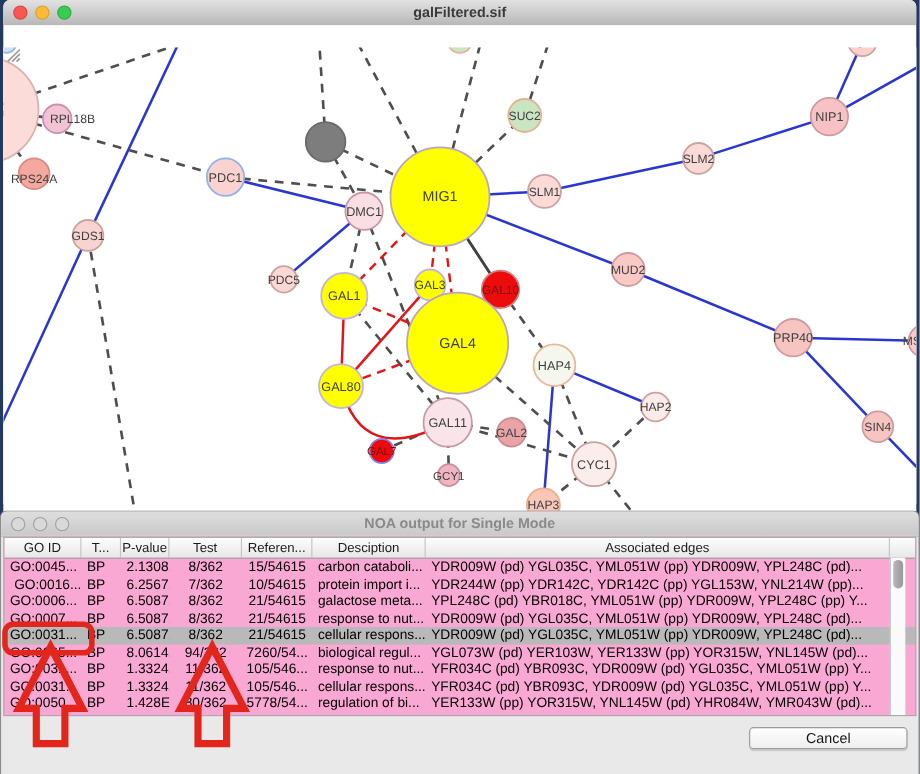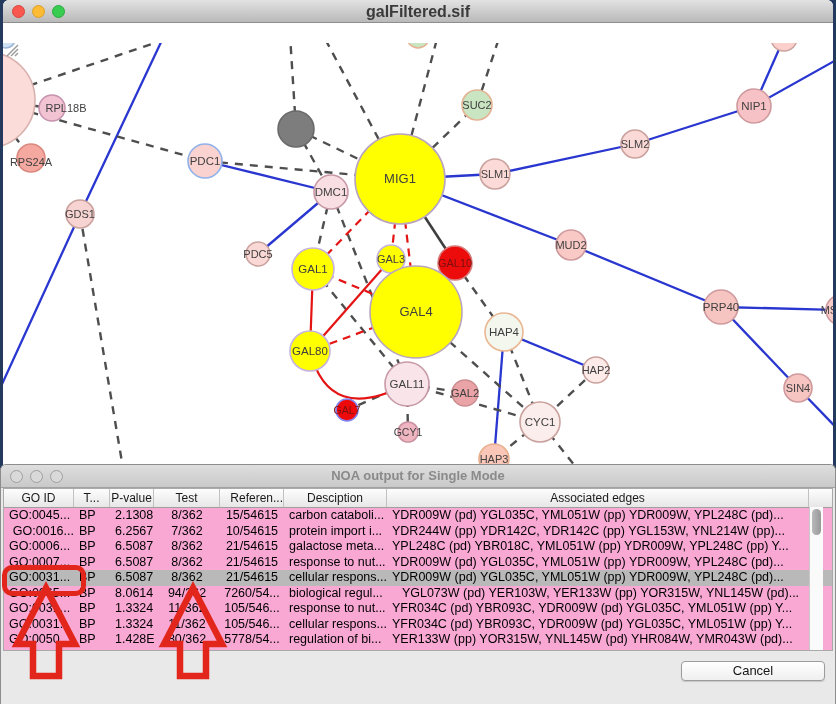--- a/index.html
+++ b/index.html
@@ -6,21 +6,21 @@
   body{width:836px;height:704px;position:relative;overflow:hidden;
        background:#24395e;font-family:"Liberation Sans",sans-serif;}
 
   
   .net-window{position:absolute;left:3px;top:0;width:830px;height:458px;
               background:#fff;border-radius:6px 6px 0 0;}
   .titlebar{height:22px;border-radius:6px 6px 0 0;position:relative;
             background:linear-gradient(#e2e2e2,#b9b9b9);
             border-bottom:1px solid #8e8e8e;}
   .titlebar .title{position:absolute;left:0;right:0;top:3px;text-align:center;
-            font-size:16px;font-weight:bold;color:#3a3a3a;}
+            font-size:13px;font-weight:bold;color:#3a3a3a;}
   .lights{position:absolute;left:9px;top:4.5px;display:flex;gap:7px;}
   .light{width:13px;height:13px;border-radius:50%;box-sizing:border-box;}
   .light.red{background:#f85850;border:1px solid #d9443c;}
   .light.yellow{background:#fcbb35;border:1px solid #dca028;}
   .light.green{background:#38cc51;border:1px solid #2aab3f;}
   .light.gray{background:#d9d9d9;border:1.5px solid #9f9f9f;}
   .net-canvas{position:relative;width:830px;height:435px;overflow:hidden;background:#fff;margin-top:20px;}
   .net-canvas svg{position:absolute;left:0;top:0;}
   svg text{font-family:"Liberation Sans",sans-serif;}
 
@@ -274,21 +274,21 @@
     </div>
     <div class="title">NOA output for Single Mode</div>
   </div>
 
   <div class="table">
     <div class="thead" id="thead">
         <div class="th" style="width: 70px;">GO ID</div>
         <div class="th" style="width: 36px;">T...</div>
         <div class="th" style="width: 44px;">P-value</div>
         <div class="th" style="width: 66px;">Test</div>
-        <div class="th" style="width: 64px; text-align: right;">Referen...</div>
+        <div class="th" style="width: 64px;">Referen...</div>
         <div class="th" style="width: 103px;">Desciption</div>
         <div class="th" style="width: 422px;">Associated edges</div>
       </div>
     <div class="tbody" id="tbody">
         <div class="tr">
           <div class="td" style="width: 70px;">GO:0045...</div>
           <div class="td" style="width: 36px;">BP</div>
           <div class="td" style="width: 44px;">2.1308...</div>
           <div class="td center" style="width: 66px;">8/362</div>
           <div class="td center" style="width: 64px;">15/54615</div>
@@ -331,21 +331,21 @@
           <div class="td" style="width: 103px;">cellular respons...</div>
           <div class="td" style="width: 422px;">YDR009W (pd) YGL035C, YML051W (pp) YDR009W, YPL248C (pd)...</div>
         </div>
         <div class="tr">
           <div class="td" style="width: 70px;">GO:0065...</div>
           <div class="td" style="width: 36px;">BP</div>
           <div class="td" style="width: 44px;">8.0614...</div>
           <div class="td center" style="width: 66px;">94/362</div>
           <div class="td center" style="width: 64px;">7260/54...</div>
           <div class="td" style="width: 103px;">biological regul...</div>
-          <div class="td" style="width: 422px; text-align: center;">YGL073W (pd) YER103W, YER133W (pp) YOR315W, YNL145W (pd)...</div>
+          <div class="td" style="width: 422px;">YGL073W (pd) YER103W, YER133W (pp) YOR315W, YNL145W (pd)...</div>
         </div>
         <div class="tr">
           <div class="td" style="width: 70px;">GO:0031...</div>
           <div class="td" style="width: 36px;">BP</div>
           <div class="td" style="width: 44px;">1.3324...</div>
           <div class="td center" style="width: 66px;">11/362</div>
           <div class="td center" style="width: 64px;">105/546...</div>
           <div class="td" style="width: 103px;">response to nut...</div>
           <div class="td" style="width: 422px;">YFR034C (pd) YBR093C, YDR009W (pd) YGL035C, YML051W (pp) Y...</div>
         </div>

